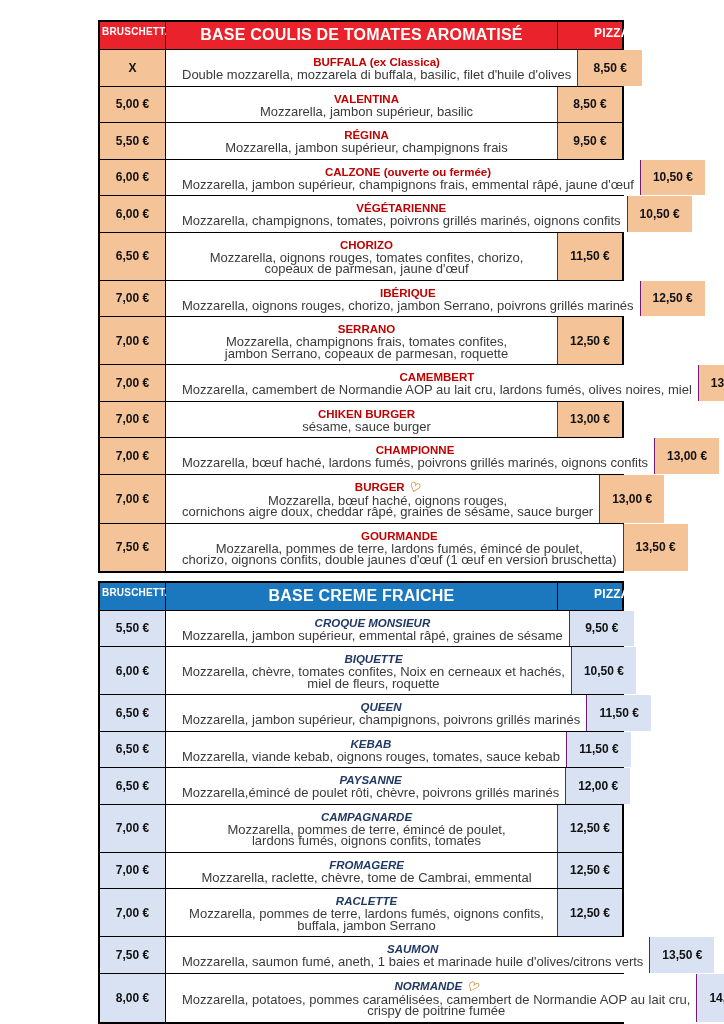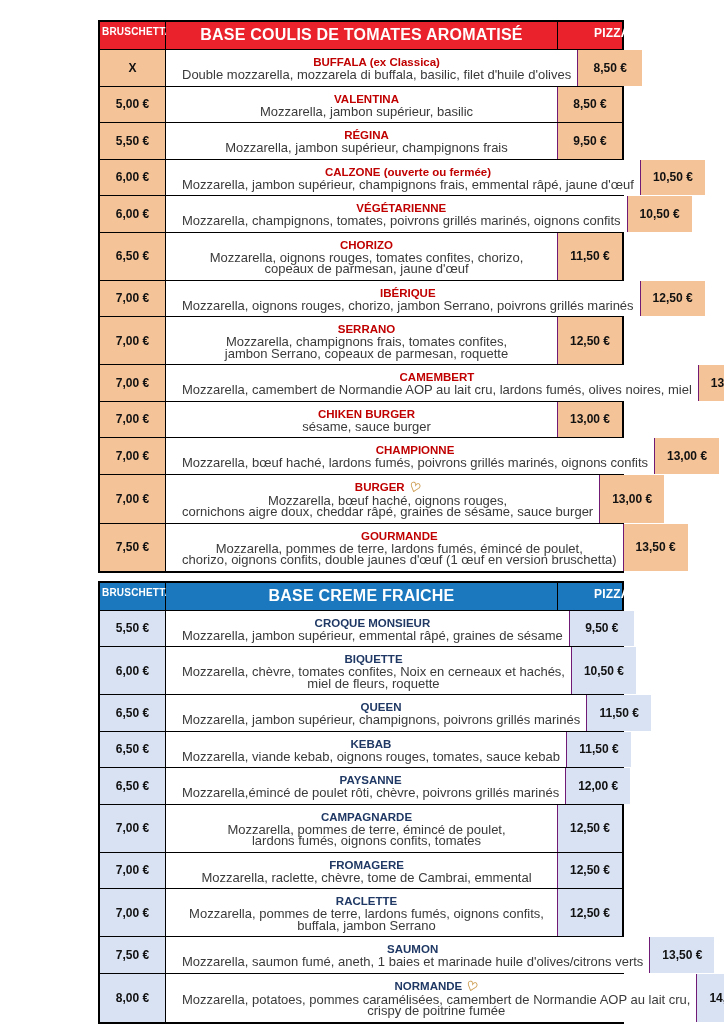--- a/index.html
+++ b/index.html
@@ -67,21 +67,21 @@
     transform:rotate(18deg);
     margin-left:4px;
     vertical-align:-1px;
   }
   
   .t-tomato .hdr-cell{background:#e9222c;}
   .t-tomato .price-cell{background:#f4c398;}
   .t-tomato .item-title-line{color:#c00000;}
   .t-creme .hdr-cell{background:#1b78be;}
   .t-creme .price-cell{background:#d9e2f3;}
-  .t-creme .item-title-line{color:#1f3864;}
+  .t-creme .item-title-line{color:#1f3864;font-style:italic;}
 </style>
 </head>
 <body>
 
 <div class="page">
   <div class="menu">
       <div class="menu-table t-tomato">
     <div class="hdr">
       <div class="hdr-cell left">BRUSCHETTA</div>
       <div class="hdr-cell center">BASE COULIS DE TOMATES AROMATISÉ</div>

